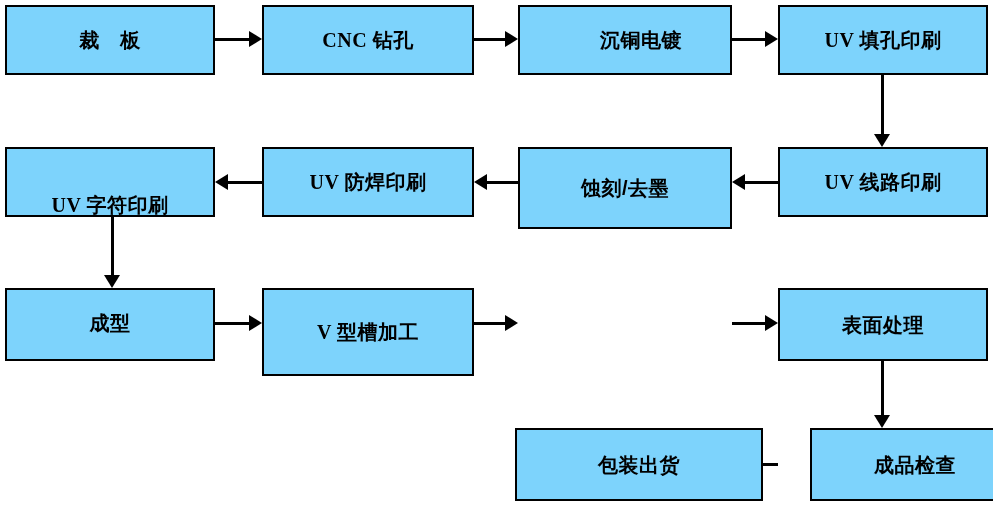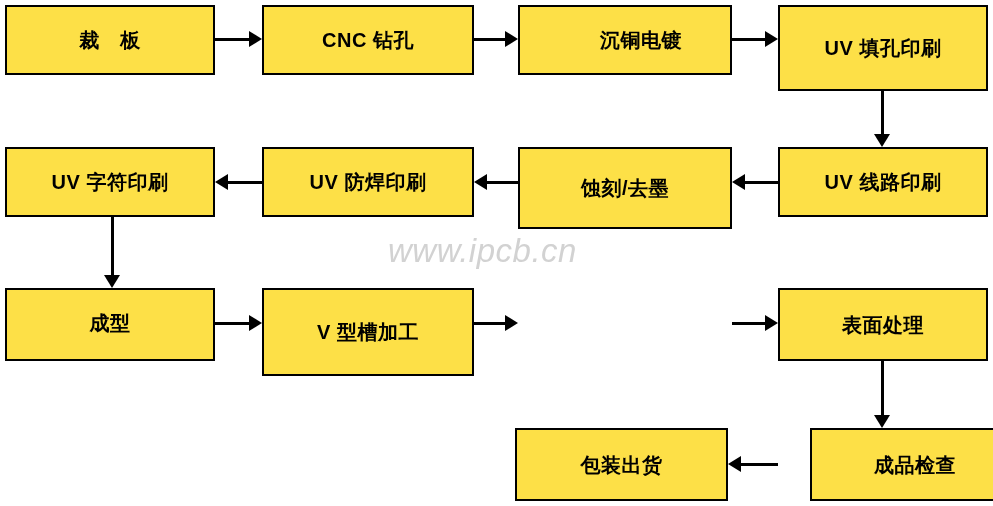--- a/index.html
+++ b/index.html
@@ -12,37 +12,37 @@
     width: 993px;
     height: 506px;
     background: #ffffff;
     overflow: hidden;
     font-family: "Liberation Sans", sans-serif;
   }
   .node {
     position: absolute;
     box-sizing: border-box;
     border: 2px solid #000000;
-    background: #fde047;
+    background: #7dd3fc;
     display: flex;
     align-items: center;
     justify-content: center;
     z-index: 3;
   }
   .node-label {
     font-size: 20px;
     font-weight: bold;
     color: #000000;
     line-height: 1;
     white-space: pre;
     letter-spacing: 0.5px;
   }
   
   .node-label.serif-lead {
-    font-family: Liberation Sans, sans-serif;
+    font-family: Liberation Serif, serif;
   }
   .watermark {
     position: absolute;
     left: 388px;
     top: 232px;
     font-family: "Liberation Sans", sans-serif;
     font-size: 33px;
     font-style: italic;
     color: #d2d2d2;
     letter-spacing: 0.5px;
@@ -77,62 +77,61 @@
     border-left: 8px solid transparent;
     border-right: 8px solid transparent;
     border-top: 13px solid #000000;
   }
 </style>
 </head>
 <body>
 
 <div id="canvas">
 
-  <div class="watermark">www.ipcb.cn</div>
 
   <div class="node" style="left:5px;  top:5px;   width:210px; height:70px;">
     <span class="node-label">裁　板</span>
   </div>
   <div class="node" style="left:262px;top:5px;   width:212px; height:70px;">
     <span class="node-label serif-lead">CNC 钻孔</span>
   </div>
   <div class="node" style="left:518px;top:5px;   width:214px; height:70px;padding-left:32px;">
     <span class="node-label">沉铜电镀</span>
   </div>
-  <div class="node" style="left:778px;top:5px;   width:210px; height:86px;justify-content:center;">
+  <div class="node" style="left:778px;top:5px;   width:210px; height:70px;justify-content:center;">
     <span class="node-label serif-lead">UV 填孔印刷</span>
   </div>
 
   <div class="node" style="left:778px;top:147px; width:210px; height:70px;">
     <span class="node-label serif-lead">UV 线路印刷</span>
   </div>
   <div class="node" style="left:518px;top:147px; width:214px; height:82px;">
     <span class="node-label">蚀刻/去墨</span>
   </div>
   <div class="node" style="left:262px;top:147px; width:212px; height:70px;align-items:center;">
     <span class="node-label serif-lead">UV 防焊印刷</span>
   </div>
-  <div class="node" style="left:5px;  top:147px; width:210px; height:70px;">
+  <div class="node" style="left:5px;  top:147px; width:210px; height:70px;align-items:flex-end;">
     <span class="node-label serif-lead">UV 字符印刷</span>
   </div>
 
   <div class="node" style="left:5px;  top:288px; width:210px; height:73px;font-family:Liberation Mono, monospace;">
     <span class="node-label">成型</span>
   </div>
   <div class="node" style="left:262px;top:288px; width:212px; height:88px;">
     <span class="node-label serif-lead">V 型槽加工</span>
   </div>
   <div class="node" style="left:778px;top:288px; width:210px; height:73px;">
     <span class="node-label">表面处理</span>
   </div>
 
   <div class="node" style="left:778px;top:428px; width:210px; height:73px;margin-left:32px;">
     <span class="node-label">成品检查</span>
   </div>
-  <div class="node" style="left:515px;top:428px; width:213px; height:73px;justify-content:center;">
+  <div class="node" style="left:515px;top:428px; width:248px; height:73px;justify-content:center;">
     <span class="node-label">包装出货</span>
   </div>
 
   <div class="edge edge-h" style="left:215px; top:38px;  width:34px;"></div>
   <div class="arrowhead arrow-right" style="left:249px; top:31px;"></div>
 
   <div class="edge edge-h" style="left:474px; top:38px;  width:31px;"></div>
   <div class="arrowhead arrow-right" style="left:505px; top:31px;"></div>
 
   <div class="edge edge-h" style="left:732px; top:38px;  width:33px;"></div>

